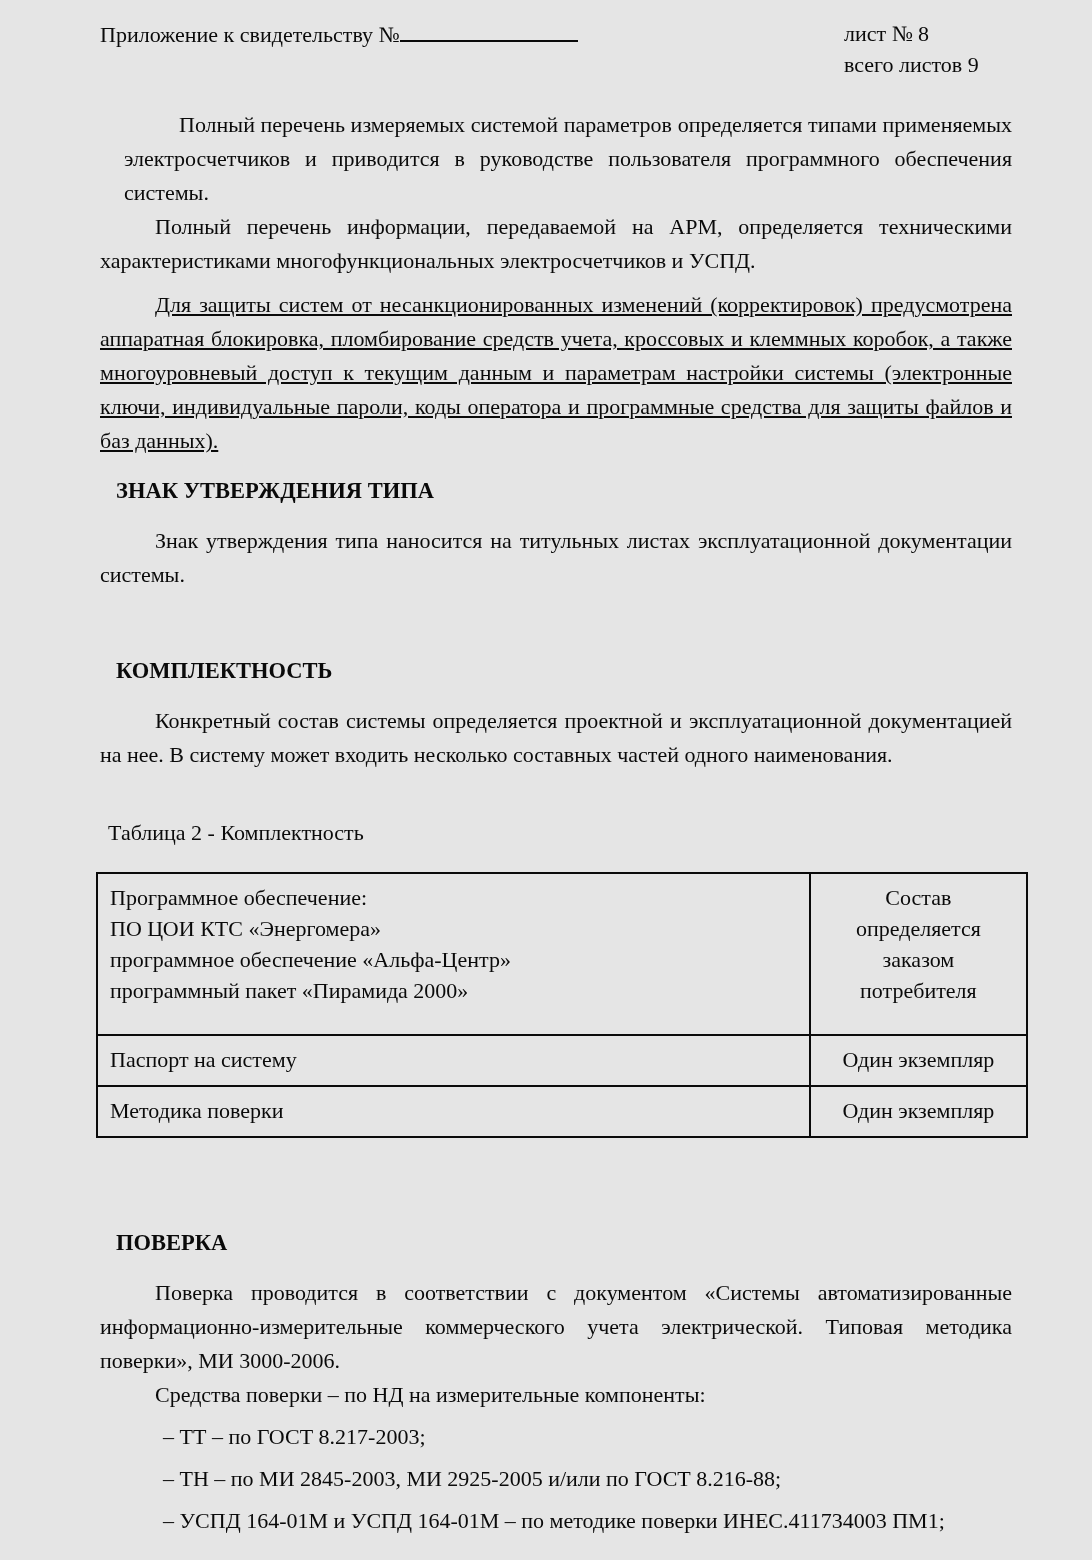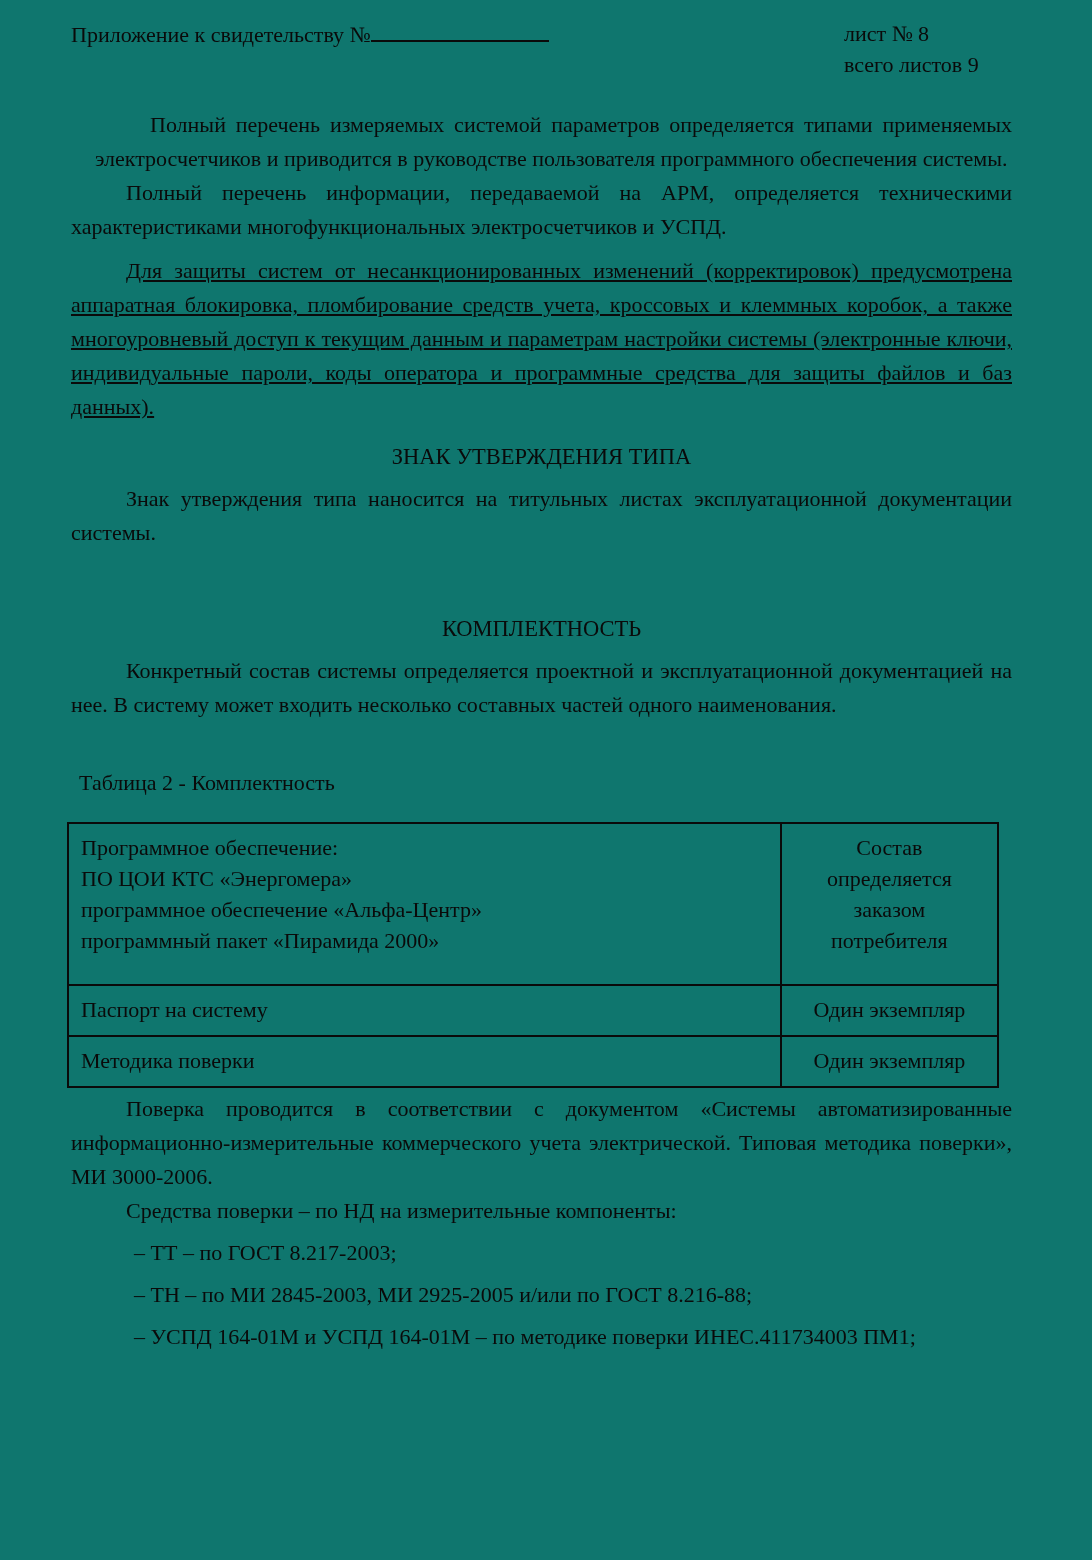--- a/index.html
+++ b/index.html
@@ -7,22 +7,22 @@
     width: 1092px;
     height: 1560px;
     background: #fdfdfb;
     color: #0a0a0a;
     font-family: "Liberation Serif", "DejaVu Serif", serif;
   }
   .page {
     box-sizing: border-box;
     width: 1092px;
     height: 1560px;
-    background: #0f766e;
-    padding: 18px 80px 0 71px;
+    background: #e5e5e5;
+    padding: 18px 80px 0 100px;
     font-size: 22px;
     line-height: 34px;
   }
   
   .doc-header {
     display: flex;
     justify-content: space-between;
     align-items: flex-start;
     line-height: 31px;
   }
@@ -38,23 +38,23 @@
   
   .para {
     margin: 0;
     text-indent: 55px;
     text-align: justify;
   }
   .mt-sm { margin-top: 10px; text-decoration: underline; }
   .mt-md { margin-top: 28px; margin-left: 24px; }
 
   .heading {
-    margin: 8px;
-    font-weight: normal;
-    text-align: center;
+    margin: 16px;
+    font-weight: bold;
+    text-align: left;
     font-size: 22.5px;
   }
   .h-sign { margin-top: 16px; }
   .h-compl { margin-top: 62px; }
   .h-pover { margin-top: 88px; }
   .after-heading { margin-top: 4px; }
 
   .table-caption {
     margin-top: 44px;
     text-indent: 0;
@@ -133,19 +133,20 @@
       <td class="cell-name">Паспорт на систему</td>
       <td class="cell-qty">Один экземпляр</td>
     </tr>
     <tr class="row-simple">
       <td class="cell-name">Методика поверки</td>
       <td class="cell-qty">Один экземпляр</td>
     </tr>
   </tbody>
     </table>
 
+  <h2 class="heading h-pover">ПОВЕРКА</h2>
   <p class="para after-heading">Поверка проводится в соответствии с документом «Системы автоматизированные информационно-измерительные коммерческого учета электрической. Типовая методика поверки», МИ 3000-2006.</p>
   <p class="para">Средства поверки – по НД на измерительные компоненты:</p>
   <p class="list-item">– ТТ – по ГОСТ 8.217-2003;</p>
   <p class="list-item">– ТН – по МИ 2845-2003, МИ 2925-2005 и/или по ГОСТ 8.216-88;</p>
   <p class="list-item">– УСПД 164-01М и УСПД 164-01М – по методике поверки ИНЕС.411734003 ПМ1;</p>
 
 </div>
 
 </body></html>

